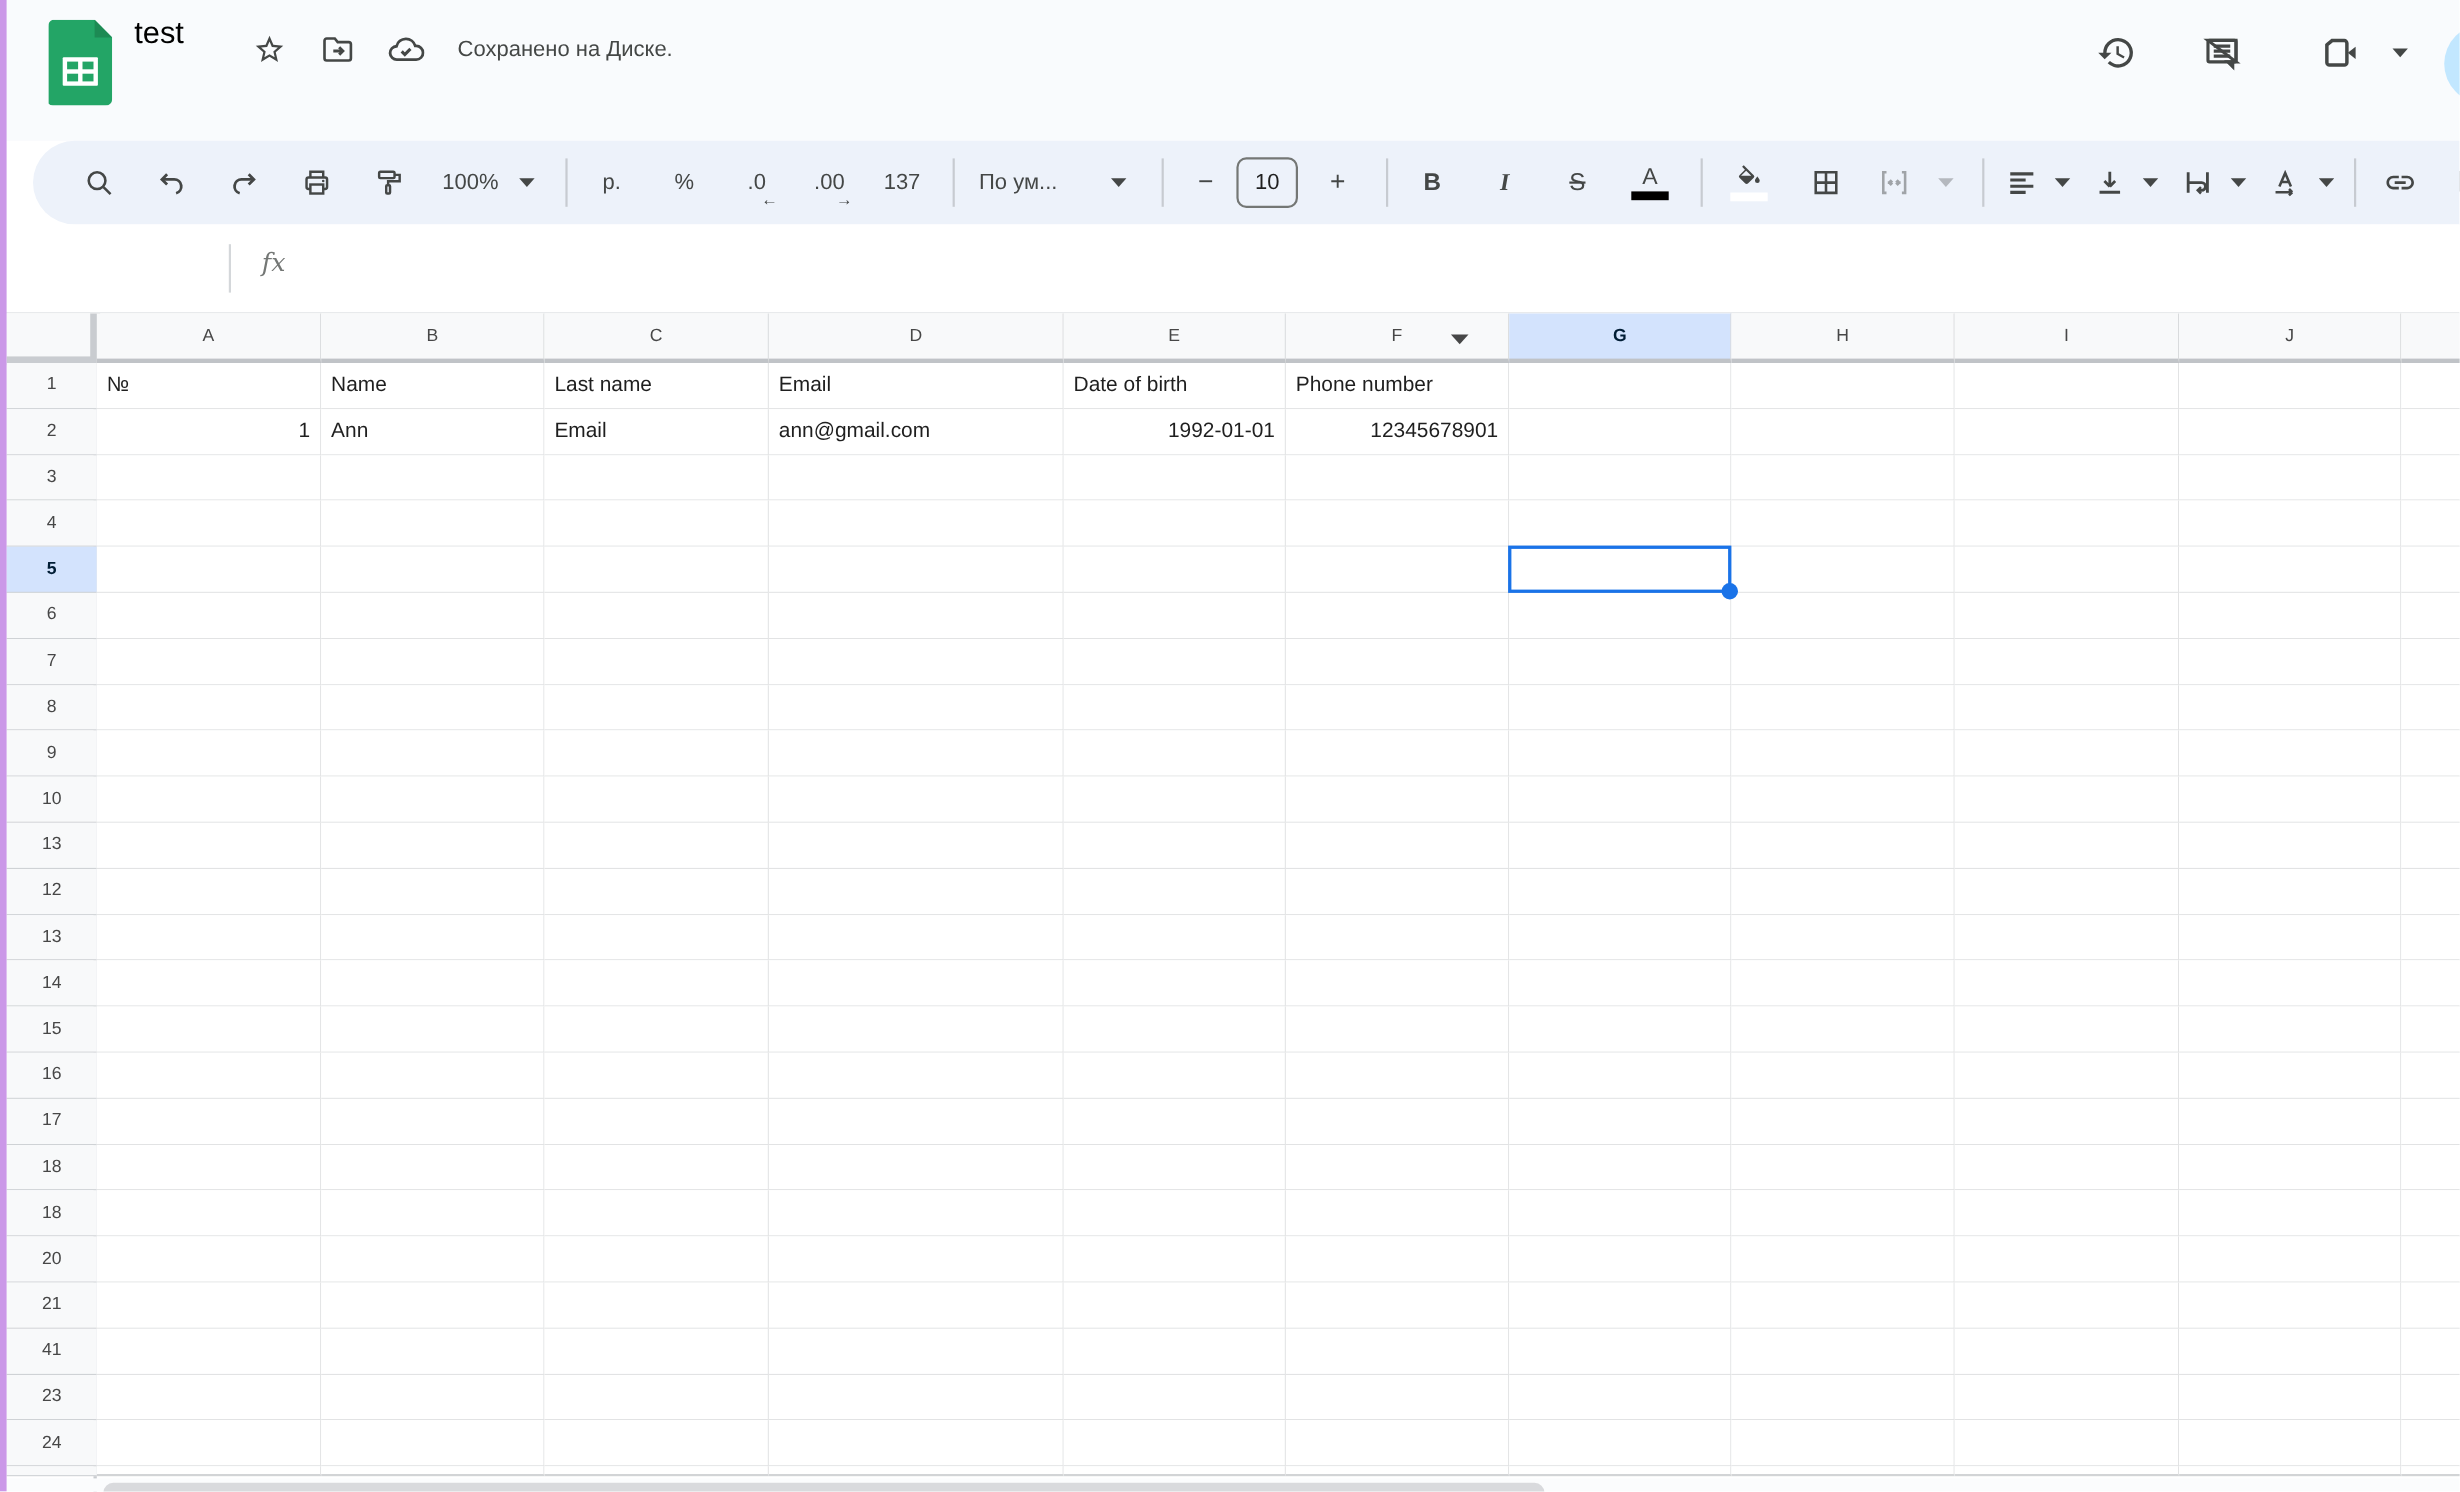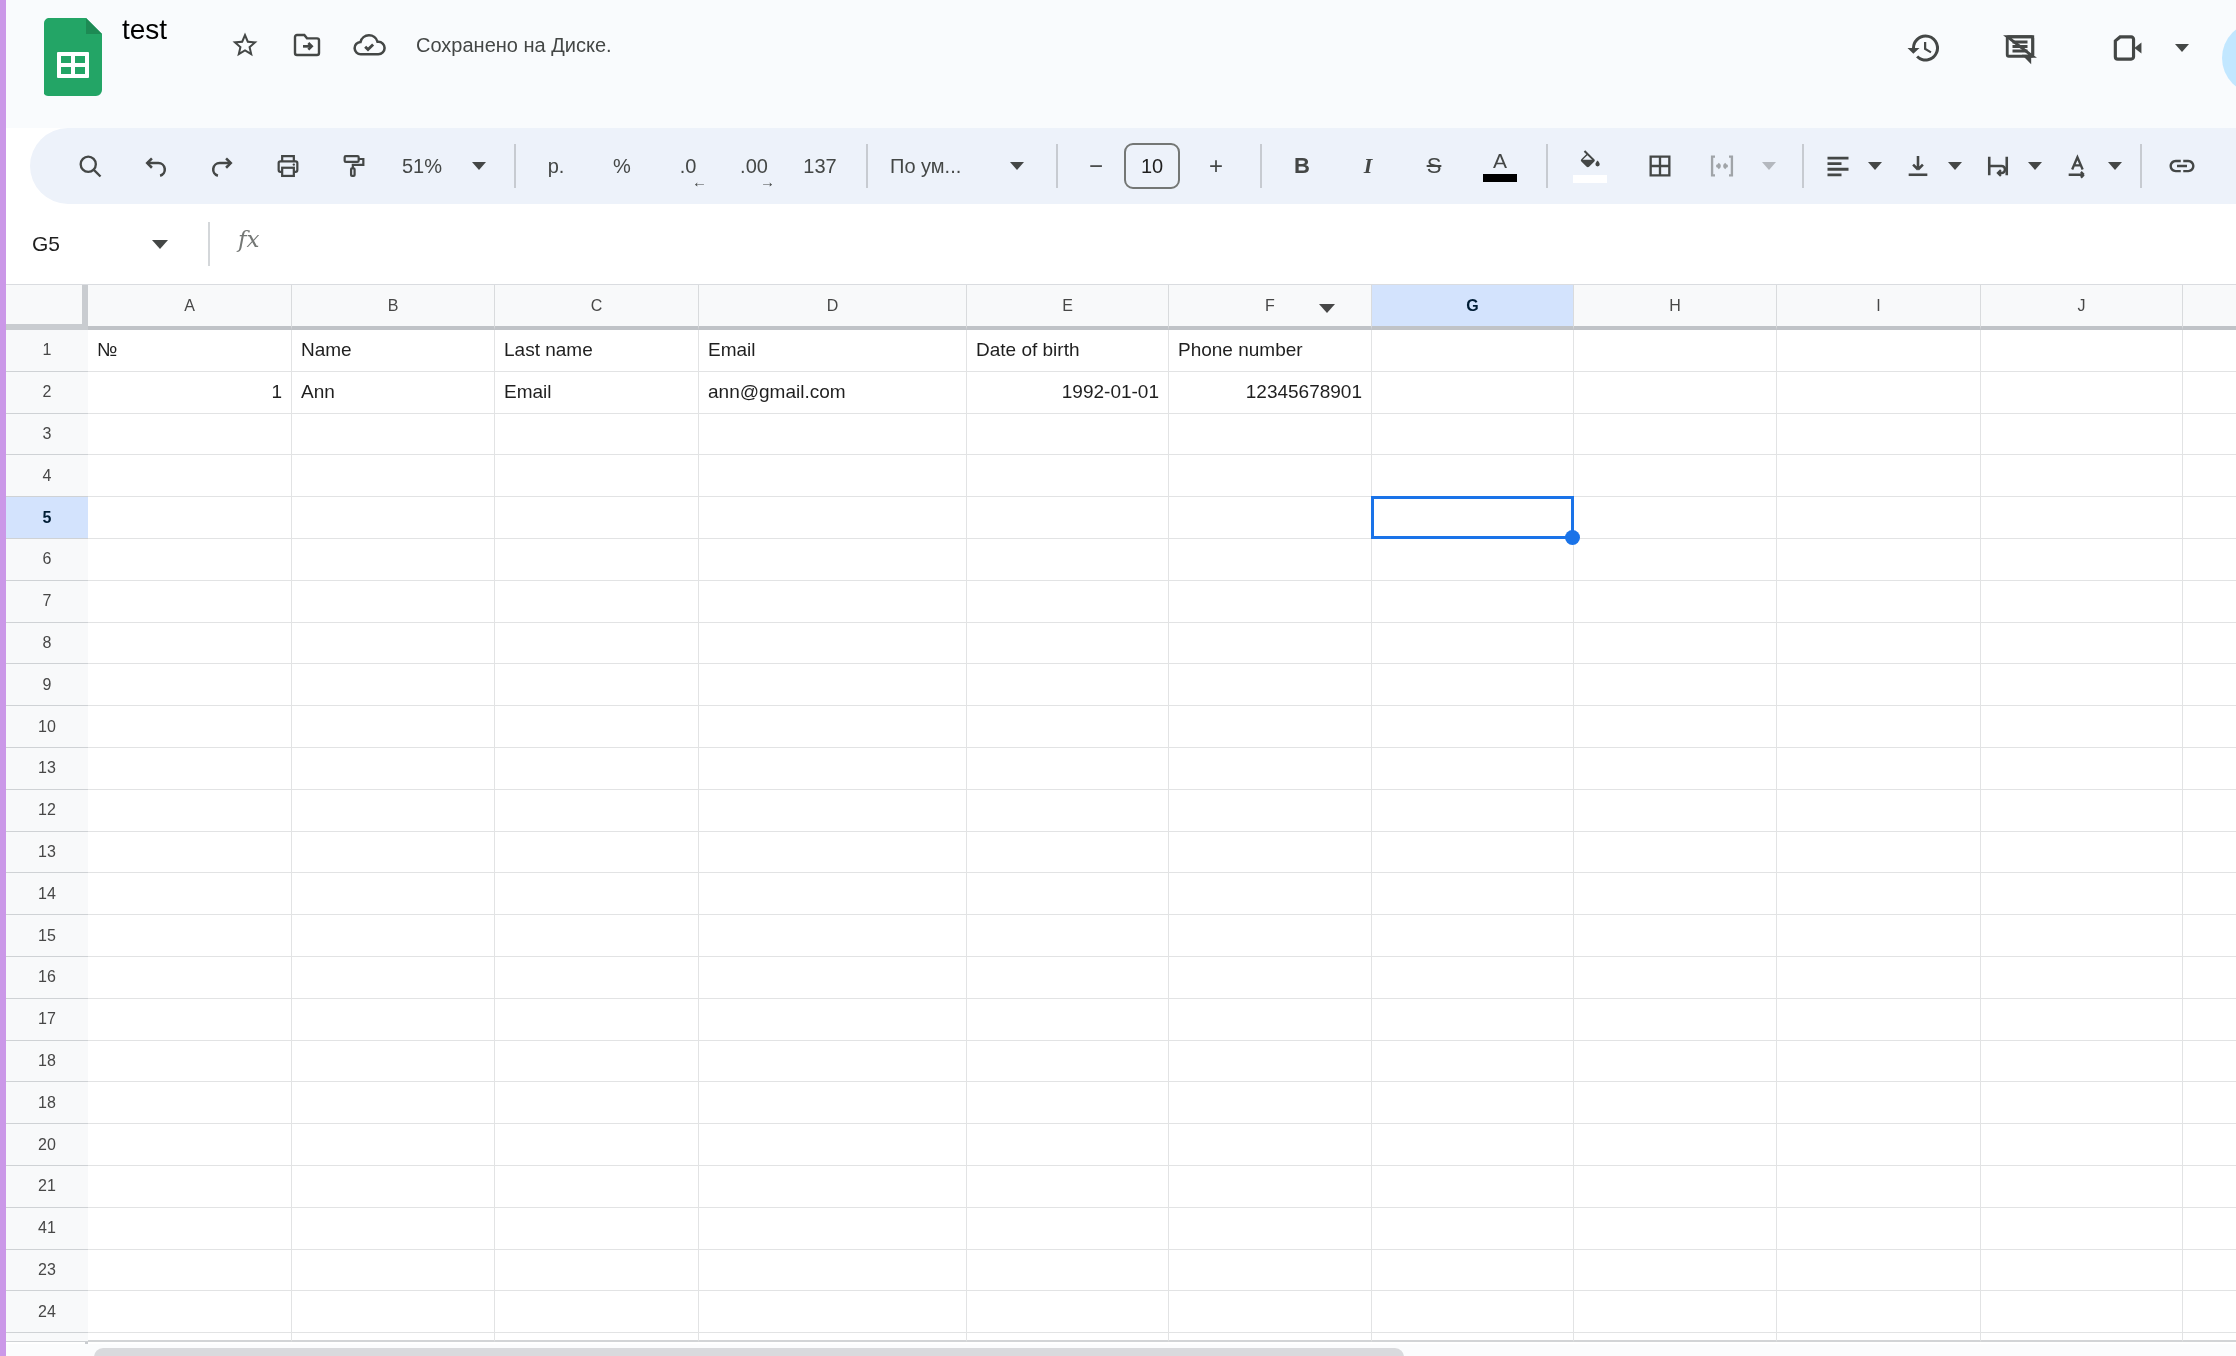--- a/index.html
+++ b/index.html
@@ -178,21 +178,21 @@
       </svg>
     </span>
     <span class="tb-btn">
       <svg width="28" height="28" viewBox="0 0 24 24" fill="none" stroke="#444746" stroke-width="1.9">
         <rect x="4" y="3.5" width="12" height="5" rx="1"></rect>
         <path d="M16 6h4v5h-9v3"></path>
         <rect x="9.5" y="14" width="3" height="6.5" rx="0.8"></rect>
       </svg>
     </span>
     <span class="tb-btn" id="zoom-btn">
-      <span class="tb-label">51%</span>
+      <span class="tb-label">100%</span>
       <span class="caret"></span>
     </span>
 
     <span class="tb-divider"></span>
 
     <span class="tb-btn">
       <span class="tb-label">р.</span>
     </span>
     <span class="tb-btn">
       <span class="tb-label">%</span>
@@ -309,24 +309,20 @@
     </span>
     <span class="tb-btn">
       <svg width="30" height="30" viewBox="0 0 24 24" fill="none" stroke="#444746" stroke-width="1.9">
         <path d="M3.5 4.5h17v13h-9l-4 4v-4h-4z"></path>
           <path d="M12 8v6M9 11h6" stroke-width="2"></path>
       </svg>
     </span>
   </div>
 
   <div id="formulabar">
-    <div id="name-box">
-      <span id="name-box-text">G5</span>
-      <span class="caret"></span>
-    </div>
     <div id="fb-divider"></div>
     <span id="fx-label">fx</span>
     <div style="position:absolute;left:300px;top:0;right:0;height:80px;"></div>
   </div>
 
   <div id="grid">
     <div id="corner-box"></div>
     <div id="corner-shadow-r"></div>
     <div id="corner-shadow-b"></div>
     <div id="rowheader-edge"></div>

